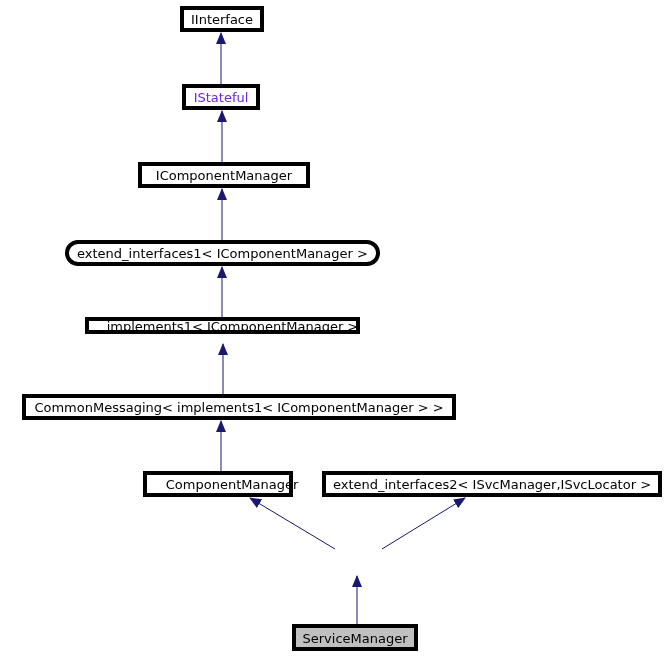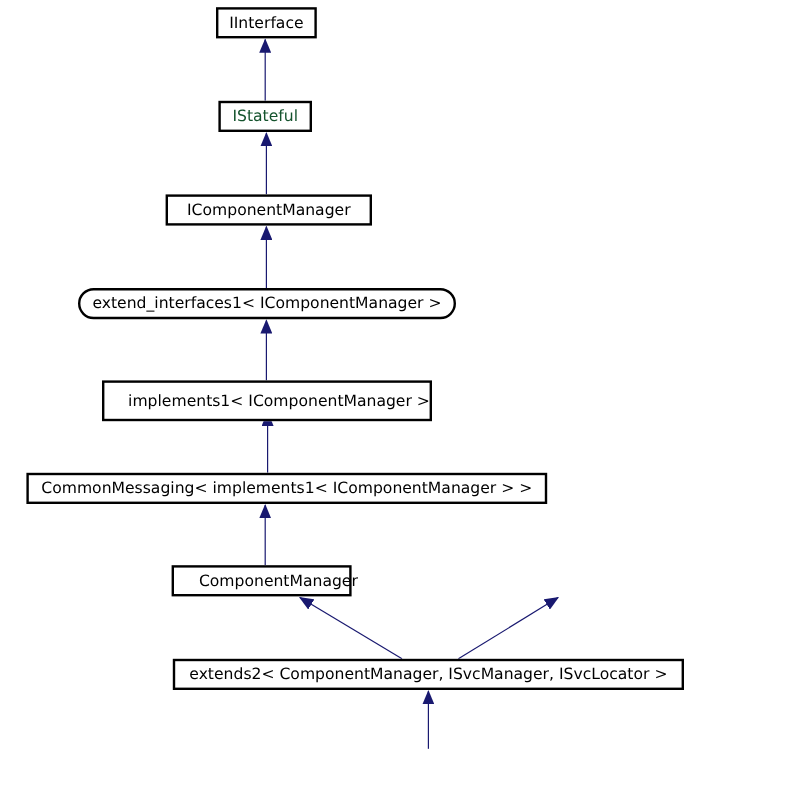--- a/index.html
+++ b/index.html
@@ -19,21 +19,21 @@
     position: absolute;
     left: 0;
     top: 0;
     width: 669px;
     height: 659px;
     pointer-events: none;
   }
   .node {
     position: absolute;
     box-sizing: border-box;
-    border: 2px solid #404040;
+    border: 4px solid #404040;
     background: #ffffff;
     display: flex;
     align-items: center;
     justify-content: center;
     white-space: nowrap;
     font-size: 13px;
     color: #000000;
     cursor: pointer;
   }
   .node.highlight {
@@ -66,33 +66,36 @@
         <line x1="335" y1="549" x2="250" y2="498" stroke="#191970" stroke-width="1" marker-end="url(#arrowhead)"></line>
         <line x1="382" y1="549" x2="465" y2="498" stroke="#191970" stroke-width="1" marker-end="url(#arrowhead)"></line>
         <line x1="357" y1="624" x2="357" y2="576" stroke="#191970" stroke-width="1" marker-end="url(#arrowhead)"></line>
       </g>
   </svg>
 
 <div class="node" style="left: 180px; top: 6px; width: 84px; height: 26px; border-color: rgb(0, 0, 0); background: rgb(255, 255, 255);">
       <span style="color: rgb(0, 0, 0);">IInterface</span>
     </div>
     <div class="node" style="left: 182px; top: 84px; width: 78px; height: 26px; border-color: rgb(0, 0, 0); background: rgb(255, 255, 255);">
-      <span style="color: #14532d; text-align: right;">IStateful</span>
+      <span style="color: #6d28d9; text-align: right;">IStateful</span>
     </div>
     <div class="node" style="left: 138px; top: 162px; width: 172px; height: 26px; border-color: rgb(0, 0, 0); background: rgb(255, 255, 255);">
       <span style="color: rgb(0, 0, 0);">IComponentManager</span>
     </div>
     <div class="node" style="left: 65px; top: 240px; width: 315px; height: 26px; border-color: rgb(0, 0, 0); background: rgb(255, 255, 255); border-radius: 13px;">
       <span style="color: rgb(0, 0, 0);">extend_interfaces1&lt; IComponentManager &gt;</span>
     </div>
-    <div class="node" style="left: 85px; top: 317px; width: 275px; height: 34px; border-color: rgb(0, 0, 0); background: rgb(255, 255, 255); padding-left: 20px;">
+    <div class="node" style="left: 85px; top: 317px; width: 275px; height: 17px; border-color: rgb(0, 0, 0); background: rgb(255, 255, 255); padding-left: 20px;">
       <span style="color: rgb(0, 0, 0);">implements1&lt; IComponentManager &gt;</span>
     </div>
     <div class="node" style="left: 22px; top: 394px; width: 434px; height: 26px; border-color: rgb(0, 0, 0); background: rgb(255, 255, 255);">
       <span style="color: rgb(0, 0, 0);">CommonMessaging&lt; implements1&lt; IComponentManager &gt; &gt;</span>
     </div>
     <div class="node" style="left: 143px; top: 471px; width: 150px; height: 26px; border-color: rgb(0, 0, 0); background: rgb(255, 255, 255);">
       <span style="color: rgb(0, 0, 0); margin-left: 28px;">ComponentManager</span>
     </div>
-    <div class="node" style="left: 144px; top: 549px; width: 426px; height: 26px; border-color: rgb(0, 0, 0); background: rgb(255, 255, 255);">
-      <span style="color: rgb(0, 0, 0);">extends2&lt; ComponentManager, ISvcManager, ISvcLocator &gt;</span>
+    <div class="node" style="left: 322px; top: 471px; width: 340px; height: 26px; border-color: rgb(0, 0, 0); background: rgb(255, 255, 255);">
+      <span style="color: rgb(0, 0, 0);">extend_interfaces2&lt; ISvcManager,ISvcLocator &gt;</span>
+    </div>
+    <div class="node highlight" style="left: 292px; top: 624px; width: 126px; height: 27px; border-color: rgb(0, 0, 0); background: rgb(192, 192, 192);">
+      <span style="color: rgb(0, 0, 0);">ServiceManager</span>
     </div>
   </div>
 
 </body></html>

